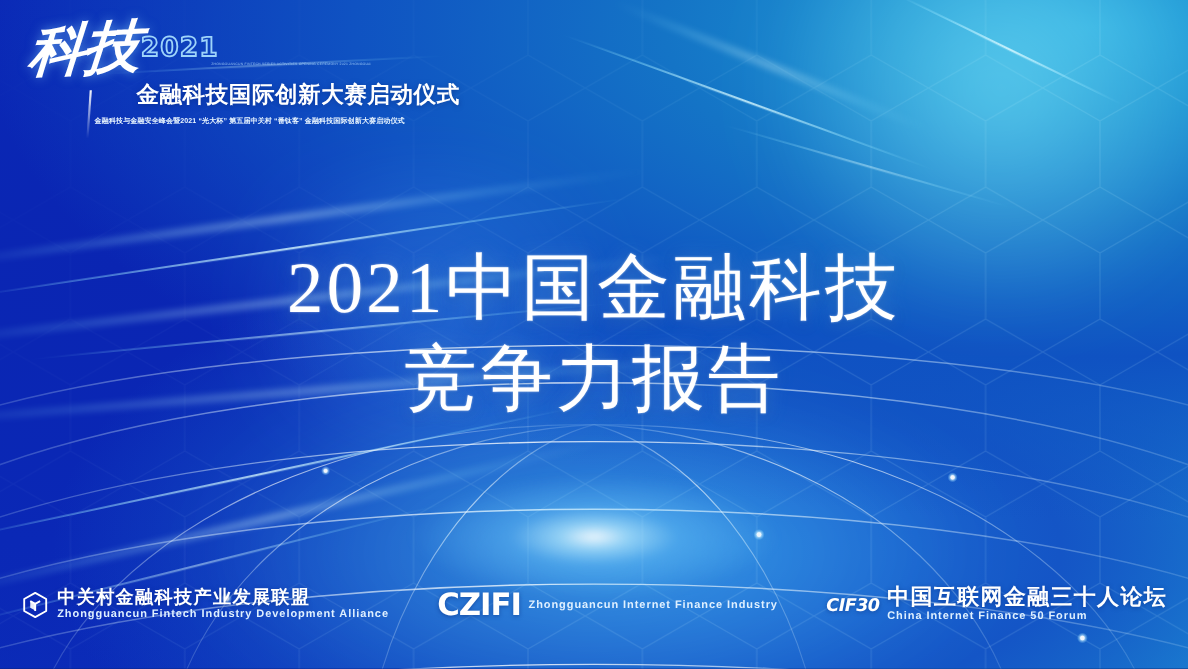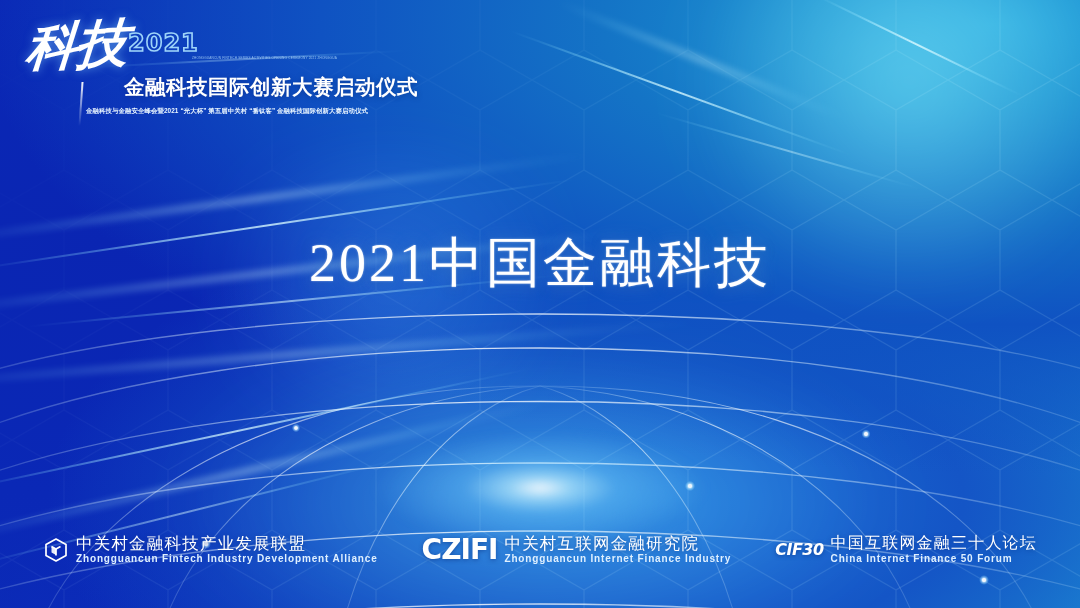--- a/index.html
+++ b/index.html
@@ -174,21 +174,21 @@
   .title-wrap {
     position: absolute;
     left: 0; right: 0;
     top: 222px;
     text-align: center;
     pointer-events: none;
   }
   .title-line {
     font-family: "Liberation Serif", serif;
     font-weight: 400;
-    font-size: 54px;
+    font-size: 66px;
     line-height: 82px;
     color: #ffffff;
     letter-spacing: 3px;
     text-shadow:
        0 0 2px rgba(255,255,255,.55),
        0 0 18px rgba(120,200,255,.45),
        0 2px 12px rgba(8,40,120,.35);
   }
 
   
@@ -204,21 +204,21 @@
   .logo-unit {
     display: flex;
     align-items: center;
     gap: 7px;
   }
   .logo-mark { display: block; flex: 0 0 auto; }
   .logo-mark svg { display: block; }
   .logo-txt { line-height: 1; }
   .logo-cn {
     font-size: 16.5px;
-    font-weight: 400;
+    font-weight: 700;
     color: #ffffff;
     letter-spacing: 1.2px;
     white-space: nowrap;
     text-shadow: 0 1px 4px rgba(8,40,120,.5);
   }
   .logo-en {
     margin-top: 3px;
     font-size: 10px;
     font-weight: 700;
     color: #dff0ff;
@@ -353,20 +353,21 @@
     <div class="hl-tick"></div>
     <div class="hl-brush">科技</div>
     <div class="hl-year">2021</div>
     <div class="hl-micro">ZHONGGUANCUN FINTECH SERIES ACTIVITIES OPENING CEREMONY 2021 ZHONGGUANCUN JINRONG KEJI XILIE HUODONG KAIMUSHI</div>
     <div class="hl-main">金融科技国际创新大赛启动仪式</div>
     <div class="hl-sub">金融科技与金融安全峰会暨2021 “光大杯” 第五届中关村 “番钛客” 金融科技国际创新大赛启动仪式</div>
   </div>
 
   <div class="title-wrap">
     <div class="title-line">2021中国金融科技</div>
+    <div class="title-line">竞争力报告</div>
   </div>
 
   <div class="logo-bar">
 
     <div class="logo-unit">
       <span class="logo-mark">
         <svg width="26" height="26" viewBox="0 0 26 26" aria-hidden="true">
           <g fill="none" stroke="#ffffff" stroke-width="1.7" stroke-linejoin="round">
             <path d="M13 2 L23 7.5 L23 18.5 L13 24 L3 18.5 L3 7.5 Z"></path>
             <path d="M8.5 9.5 L13 12 L17.5 9.5"></path>
@@ -377,27 +378,26 @@
       </span>
       <span class="logo-txt">
         <span class="logo-cn" style="display:block">中关村金融科技产业发展联盟</span>
         <span class="logo-en" style="display:block">Zhongguancun Fintech Industry Development Alliance</span>
       </span>
     </div>
 
     <div class="logo-unit">
       <span class="logo-word">CZIFI</span>
       <span class="logo-txt">
-        <span class="logo-cn" style="display:block">中关村互联网金融研究院</span>
         <span class="logo-en" style="display:block">Zhongguancun Internet Finance Industry</span>
       </span>
     </div>
 
     <div class="logo-unit">
       <span class="logo-word cif">CIF30</span>
       <span class="logo-txt">
-        <span class="logo-cn" style="display:block; font-size:16px">中国互联网金融三十人论坛</span>
+        <span class="logo-cn" style="display:block; font-size:20px">中国互联网金融三十人论坛</span>
         <span class="logo-en" style="display:block">China Internet Finance 50 Forum</span>
       </span>
     </div>
 
   </div>
 </div>
 
 </body></html>

